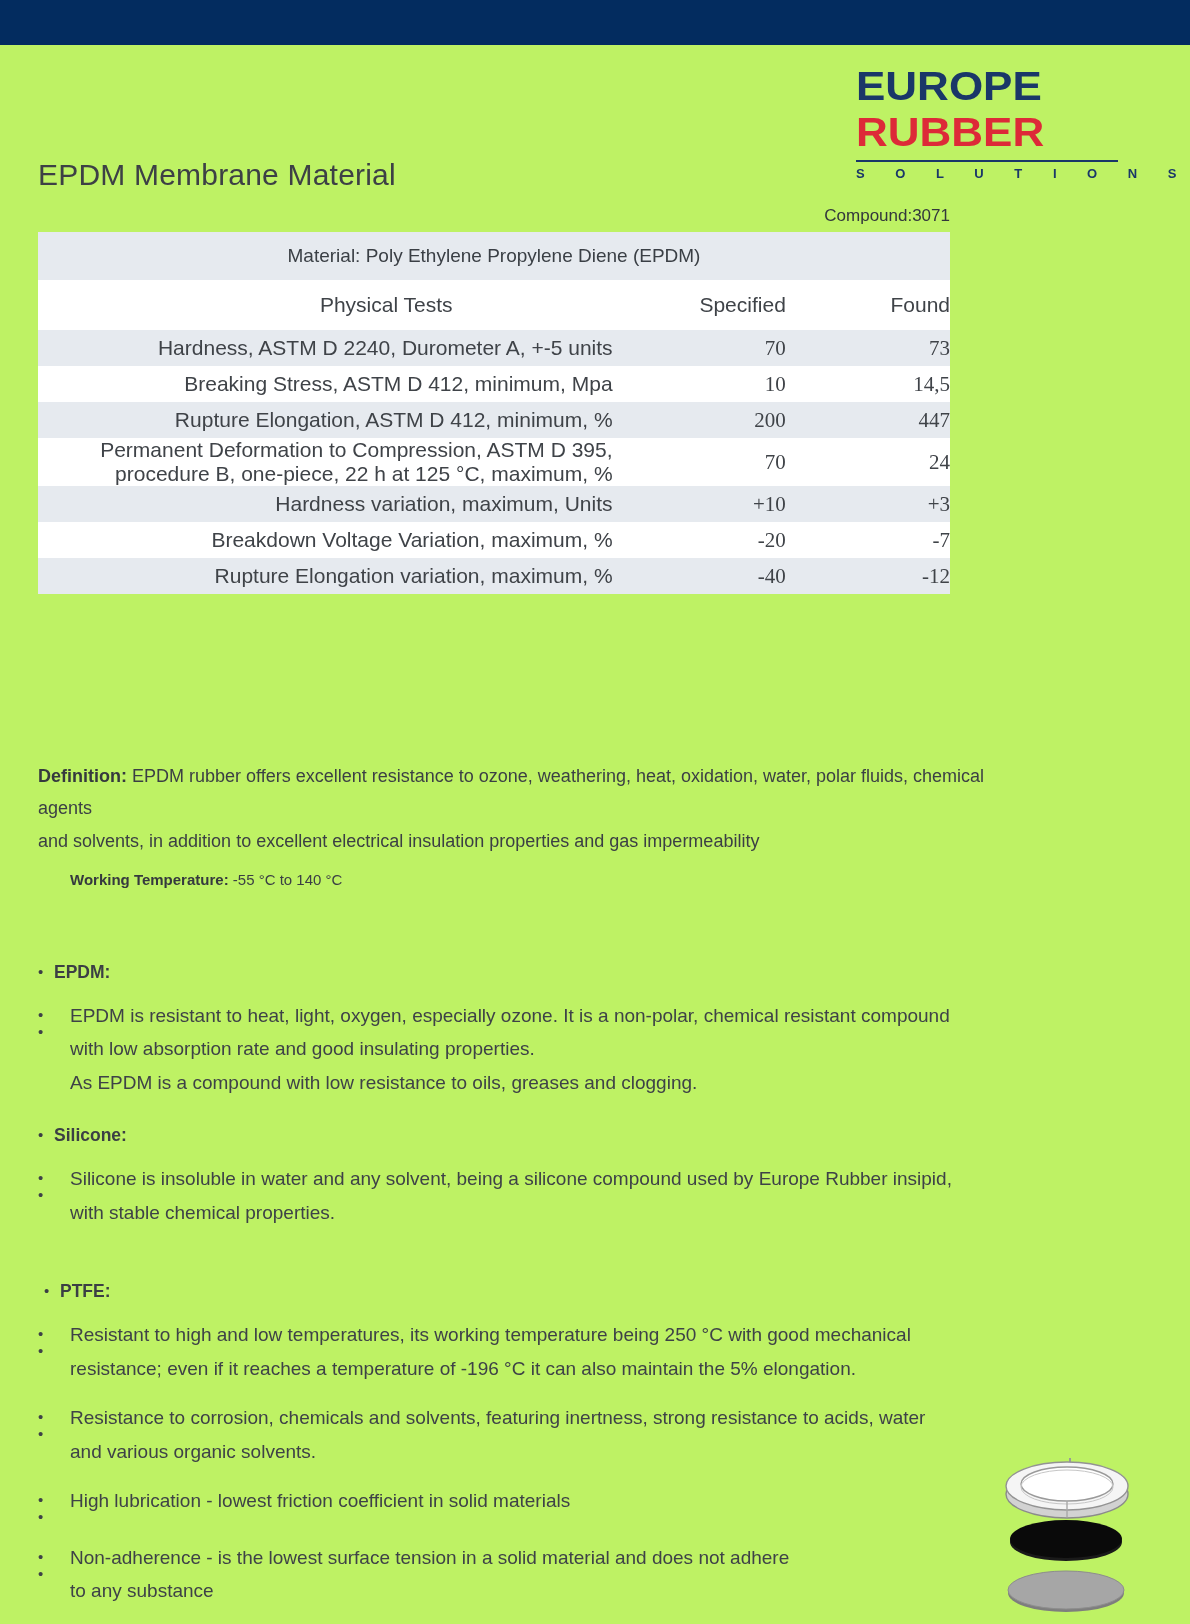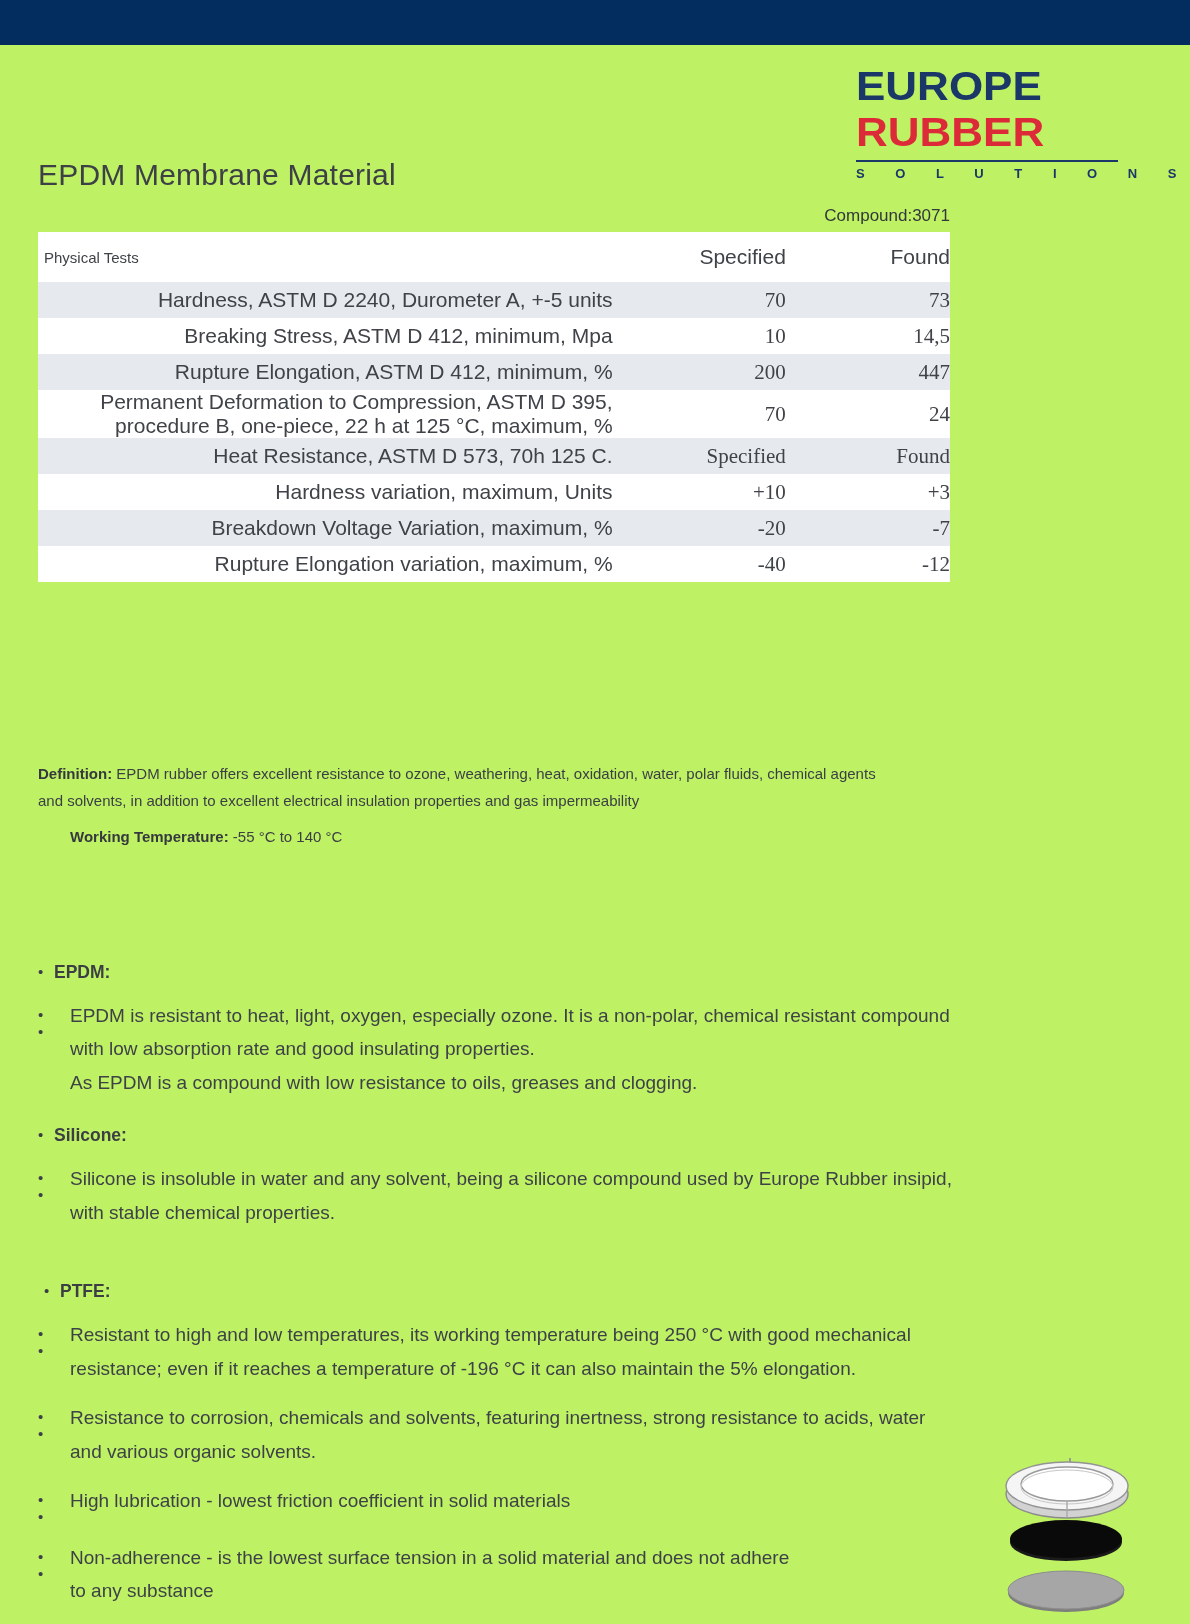--- a/index.html
+++ b/index.html
@@ -27,29 +27,29 @@
 
   
   .table-wrap { position:absolute; left:38px; top:232px; width:912px; }
   .mat-header { background:#e6eaef; height:48px; display:flex; align-items:center;
                 justify-content:center; font-size:19px; color:#3a3f45; }
   table { width:100%; border-collapse:collapse; table-layout:fixed; }
   col.c1 { width:63%; } col.c2 { width:19%; } col.c3 { width:18%; }
   th, td { font-weight:400; text-align:right; vertical-align:middle;
            font-size:21px; color:#3f4348; padding:0 0 0 6px; white-space:pre-line; }
   thead tr { height:50px; background:#ffffff; }
-  thead th.center { text-align:left; padding-right:160px; font-size:15px; }
+  thead th.center { text-align:right; padding-right:160px; font-size:21px; }
   tbody tr { height:36px; }
   tbody tr:nth-child(odd)  { background:#e6eaef; }
   tbody tr:nth-child(even) { background:#ffffff; }
   tbody td.val { padding-left:6px;font-family:Liberation Serif, serif; }
 
   
   .def-block { position:absolute; left:38px; top:760px; width:950px; }
-  .def-p  { font-size:15px; line-height:1.8; color:#3b3f44; }
+  .def-p  { font-size:18px; line-height:1.8; color:#3b3f44; }
   .def-p b, .wt-p b { font-weight:700; color:#35393e; }
   .pre { white-space:pre-line; }
   .wt-p { margin-top:14px; font-size:15px; color:#3b3f44;margin-left:32px; }
 
   
   .sections { position:absolute; left:38px; top:952px; width:1130px; }
   .sec-heading { display:flex; align-items:flex-start; font-size:17.5px; color:#3b3f44;
                  margin-top:26px; }
   .sec-heading.first { margin-top:10px; }
   .sec-heading.big-gap { margin-top:52px; margin-left:6px; }
@@ -75,20 +75,21 @@
     <div class="logo-line2">RUBBER</div>
     <div class="logo-rule"></div>
     <div class="logo-line3">S O L U T I O N S</div>
   </div>
 
   <div class="title">EPDM Membrane Material</div>
 
   <div class="compound">Compound:3071</div>
 
   <div class="table-wrap">
+    <div class="mat-header">Material: Poly Ethylene Propylene Diene (EPDM)</div>
     <table>
       <colgroup>
           <col class="c1">
           <col class="c2">
           <col class="c3">
         </colgroup>
       <thead>
         <tr>
           <th class="center">Physical Tests</th>
           <th>Specified</th>
@@ -111,25 +112,20 @@
           <td class="val">200</td>
           <td class="val">447</td>
         </tr>
         <tr>
           <td>Permanent Deformation to Compression, ASTM D 395,
 procedure B, one-piece, 22 h at 125 °C, maximum, %</td>
           <td class="val">70</td>
           <td class="val">24</td>
         </tr>
         <tr>
-          <td>Heat Resistance, ASTM D 573, 70h 125 C.</td>
-          <td class="val">Specified</td>
-          <td class="val">Found</td>
-        </tr>
-        <tr>
           <td>Hardness variation, maximum, Units</td>
           <td class="val">+10</td>
           <td class="val">+3</td>
         </tr>
         <tr>
           <td>Breakdown Voltage Variation, maximum, %</td>
           <td class="val">-20</td>
           <td class="val">-7</td>
         </tr>
         <tr>

